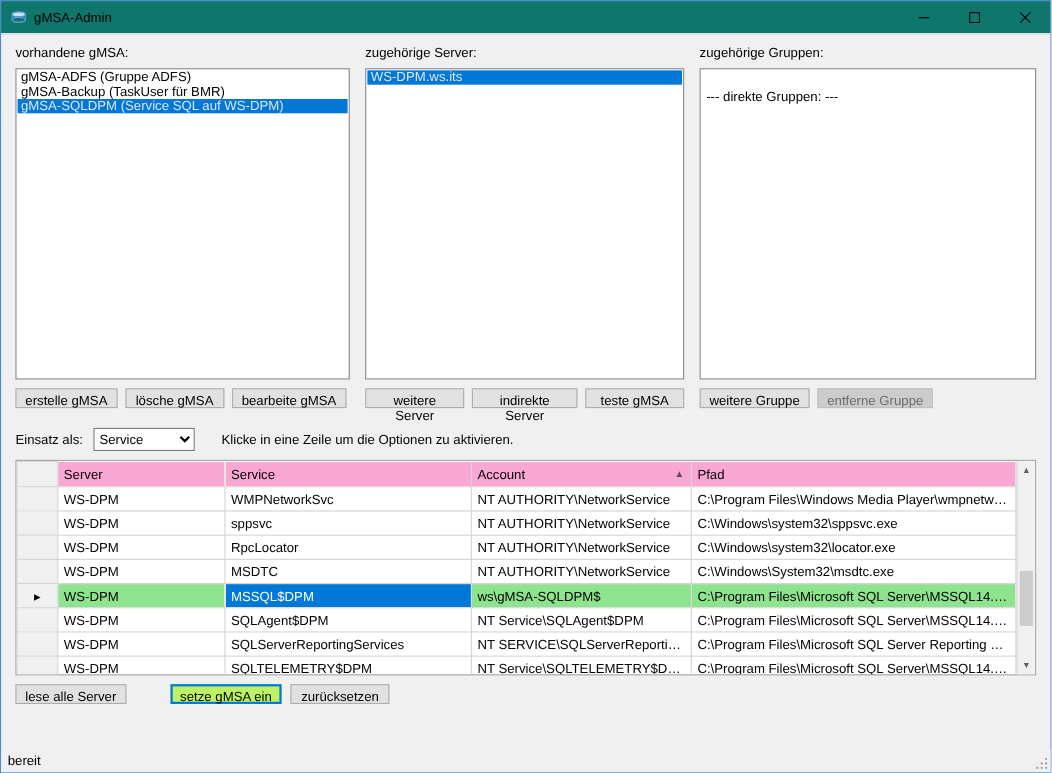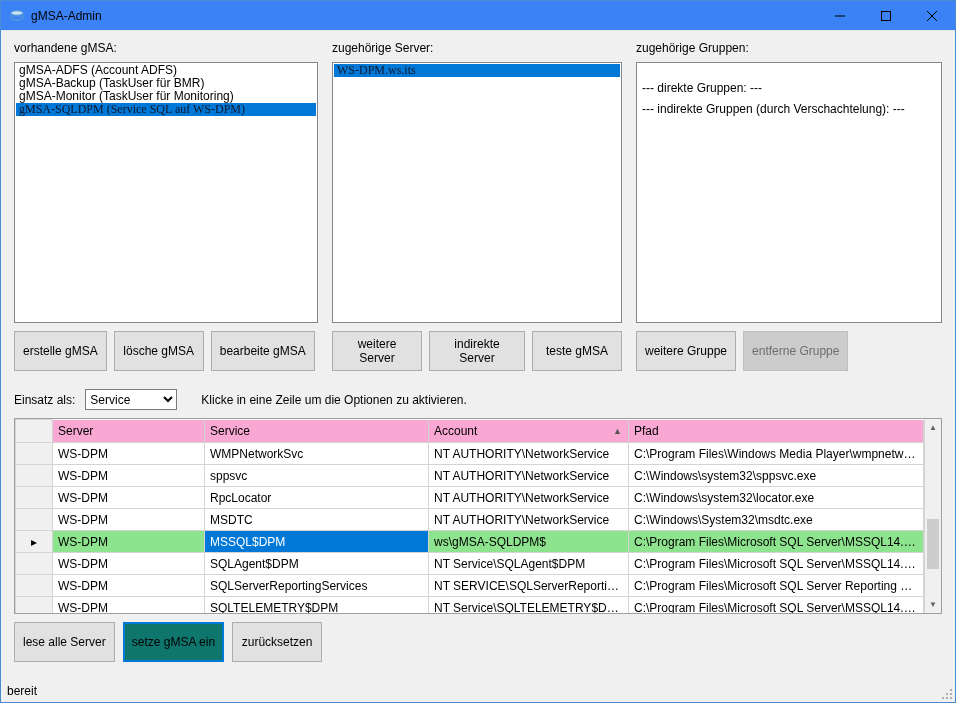--- a/index.html
+++ b/index.html
@@ -14,21 +14,21 @@
   width: 956px;
   height: 703px;
   border: 1px solid #4a8cd1;
   display: flex;
   flex-direction: column;
   background: #f0f0f0;
   position: relative;
 }
 .titlebar {
   height: 30px;
-  background: #3b82f6;
+  background: #0f766e;
   display: flex;
   align-items: center;
   padding: 0 0 0 8px;
   border-bottom: 1px solid #e5e5e5;
 }
 .titlebar-icon {
   width: 16px; height: 16px;
   margin-right: 6px;
   display: flex; align-items: center; justify-content: center;
 }
@@ -69,22 +69,21 @@
 }
 .listbox-item {
   padding: 0 3px;
   line-height: 13px;
   font-size: 12px;
   white-space: nowrap;
   cursor: default;
 }
 .listbox-item.selected {
   background: #0078d7;
-  color: #0f172a;
-  font-family: Liberation Serif, serif;
+  color: #e5e5e5;
 }
 .textbox-groups {
   flex: 1;
   background: #fff;
   border: 1px solid #828790;
   padding: 18px 5px;
   line-height: 15px;
 }
 
 .btn-row {
@@ -98,30 +97,31 @@
   gap: 8px;
   margin-top: 8px;
 }
 button.btn {
   background: #e1e1e1;
   border: 1px solid #adadad;
   padding: 3px 8px;
   font-family: inherit;
   font-size: 12px;
   min-width: 90px;
-  height: 40px;
+  height: 18px;
   cursor: default;
 }
 button.btn:disabled {
   color: #6d6d6d; background: #ccc; border-color: #bfbfbf;
 }
 button.btn.focus {
   border: 2px solid #0078d7;
-  background: #0f766e;
+  background: #bef264;
   padding: 2px 7px;
+  margin-left: 32px;
 }
 
 .mid-bar {
   display: flex;
   align-items: center;
   gap: 10px;
   margin: 10px 0 8px 0;
 }
 select.combo {
   font-family: inherit;
@@ -254,23 +254,22 @@
     </div>
   </div>
 
   <div class="content">
 
     <div class="top-row">
 
       <div class="col col-left">
         <div class="col-label">vorhandene gMSA:</div>
         <div class="listbox" id="gmsa-list">
-            <div class="listbox-item">gMSA-ADFS (Account ADFS)</div>
+            <div class="listbox-item">gMSA-ADFS (Gruppe ADFS)</div>
             <div class="listbox-item">gMSA-Backup (TaskUser für BMR)</div>
-            <div class="listbox-item">gMSA-Monitor (TaskUser für Monitoring)</div>
             <div class="listbox-item selected">gMSA-SQLDPM (Service SQL auf WS-DPM)</div>
           </div>
         <div class="btn-row">
           <button class="btn">erstelle gMSA</button>
           <button class="btn">lösche gMSA</button>
           <button class="btn">bearbeite gMSA</button>
         </div>
       </div>
 
       <div class="col col-mid">
@@ -283,21 +282,20 @@
           <button class="btn">indirekte Server</button>
           <button class="btn">teste gMSA</button>
         </div>
       </div>
 
       <div class="col col-right">
         <div class="col-label">zugehörige Gruppen:</div>
         <div class="textbox-groups">
           <div>--- direkte Gruppen: ---</div>
           <div style="height:6px"></div>
-          <div>--- indirekte Gruppen (durch Verschachtelung): ---</div>
         </div>
         <div class="btn-row">
           <button class="btn">weitere Gruppe</button>
           <button class="btn" disabled="">entferne Gruppe</button>
         </div>
       </div>
 
     </div>
 
     <div class="mid-bar">

